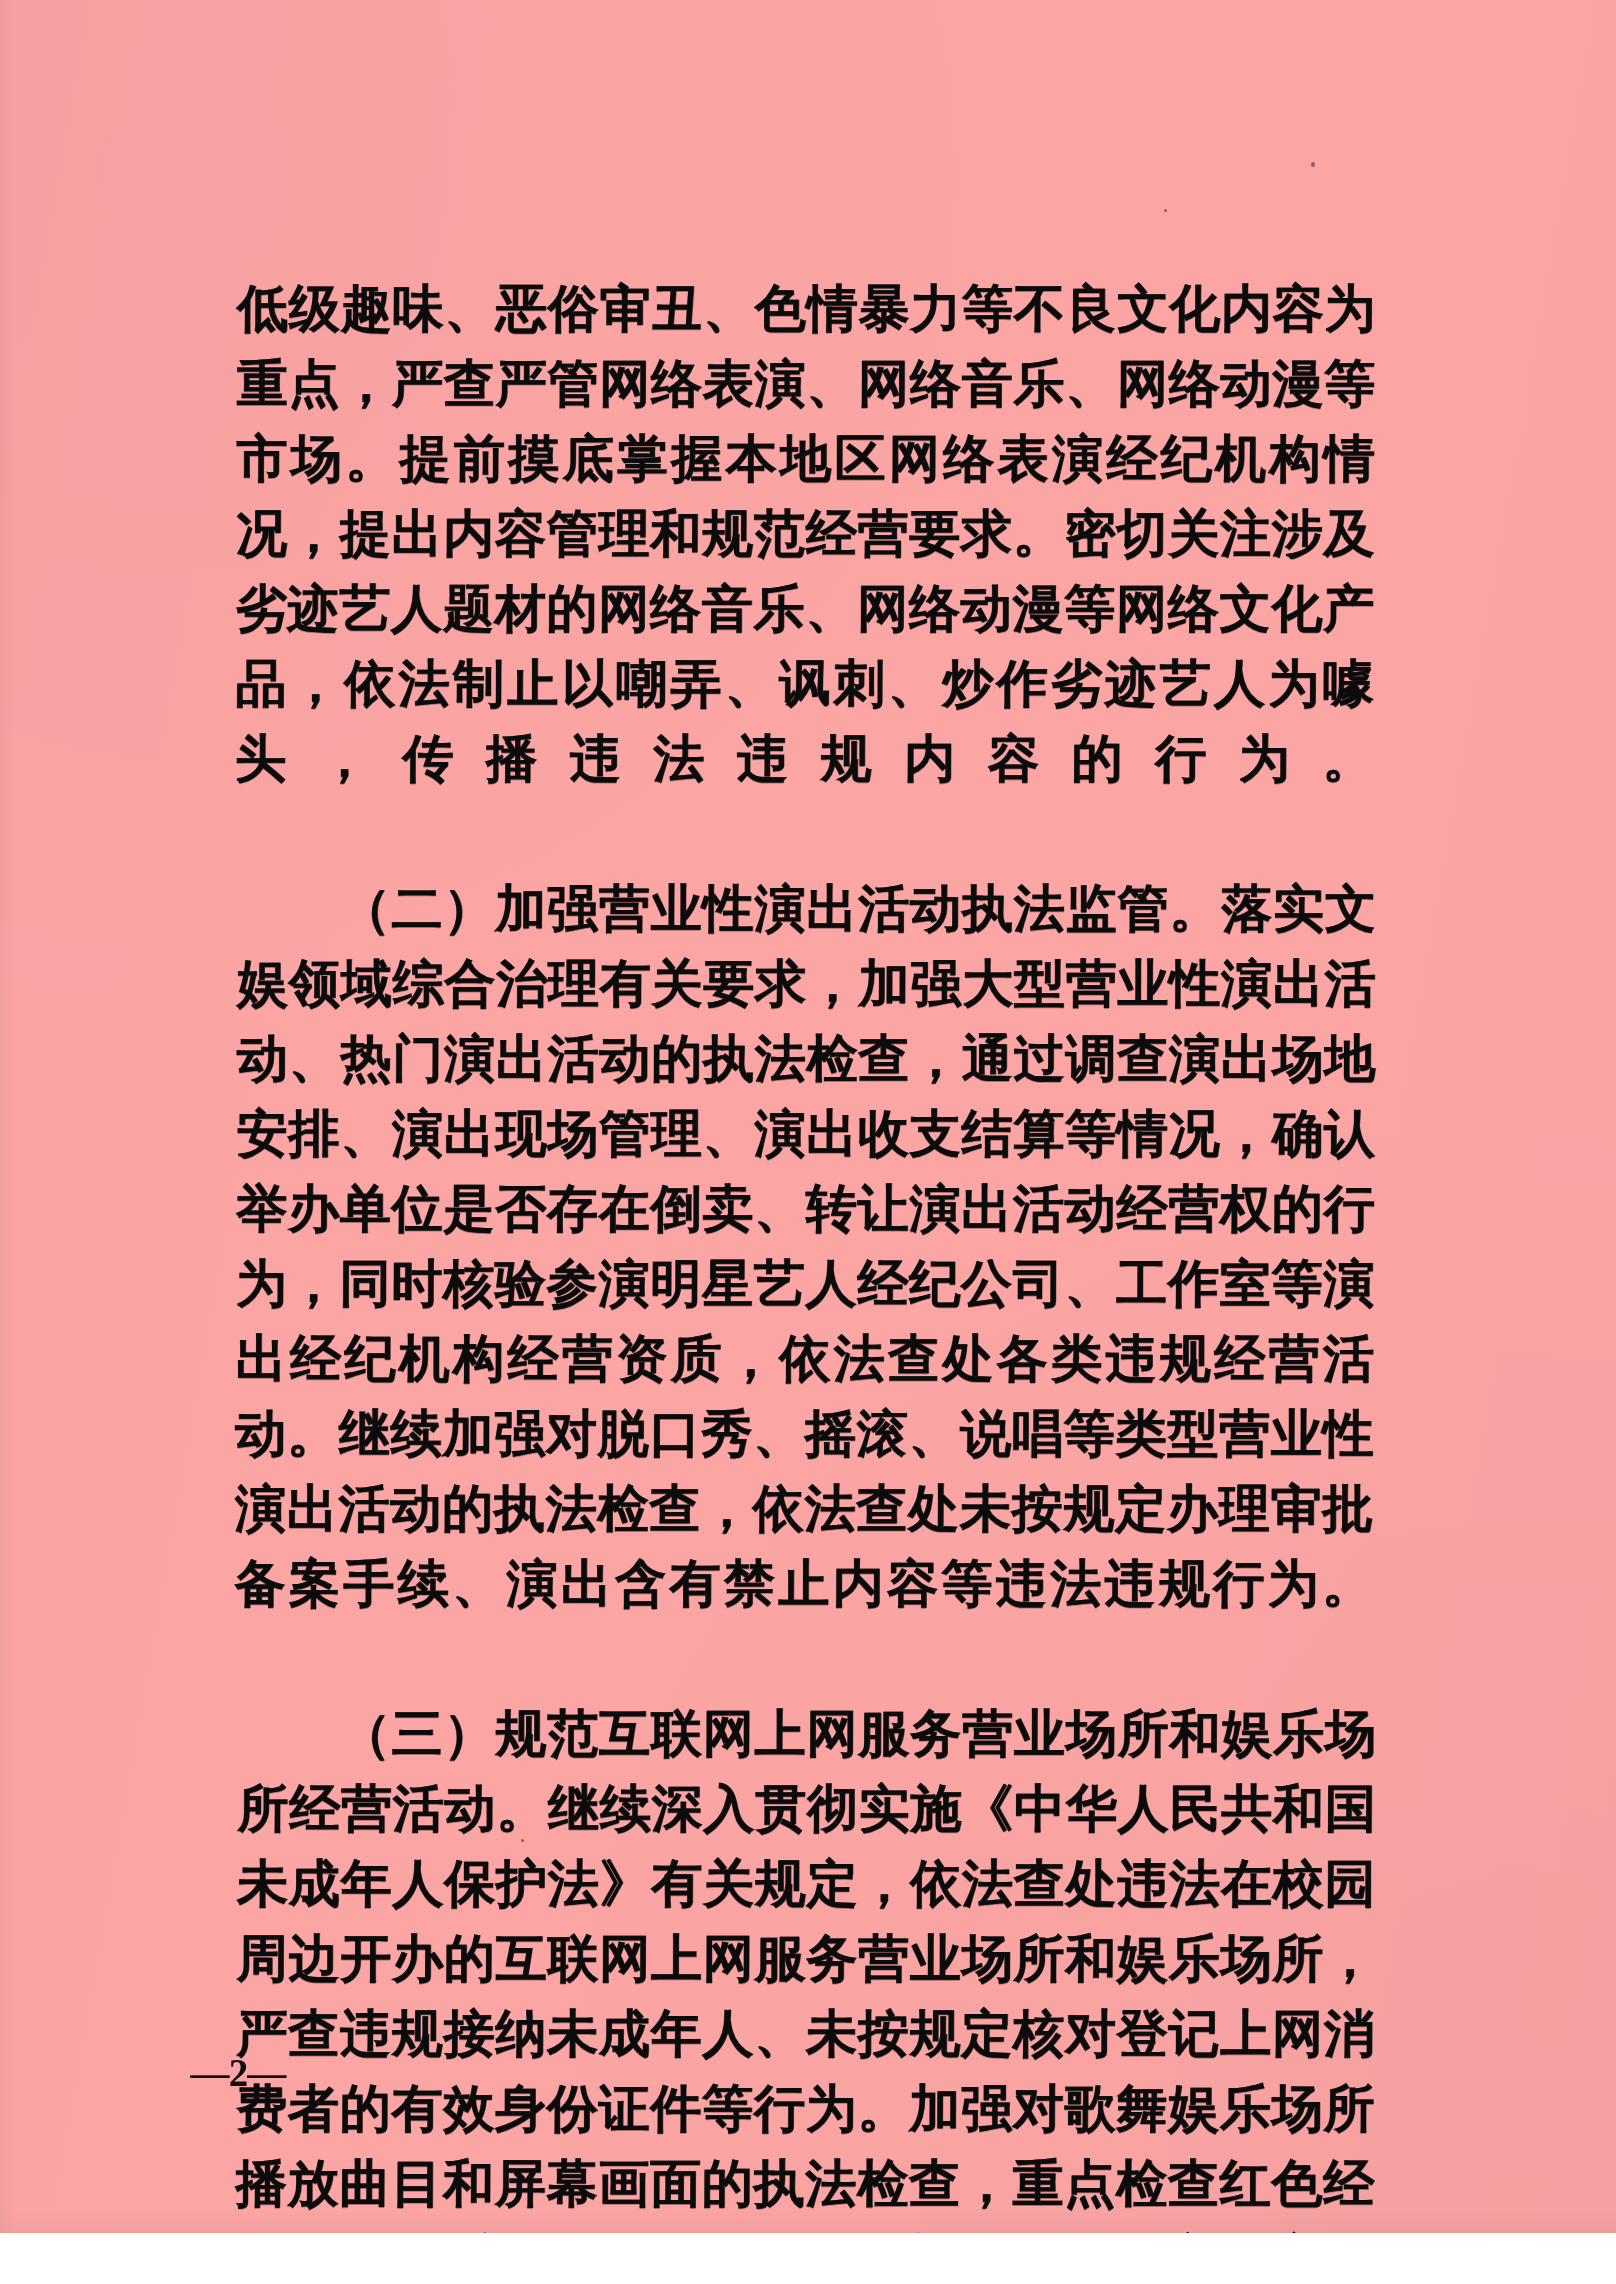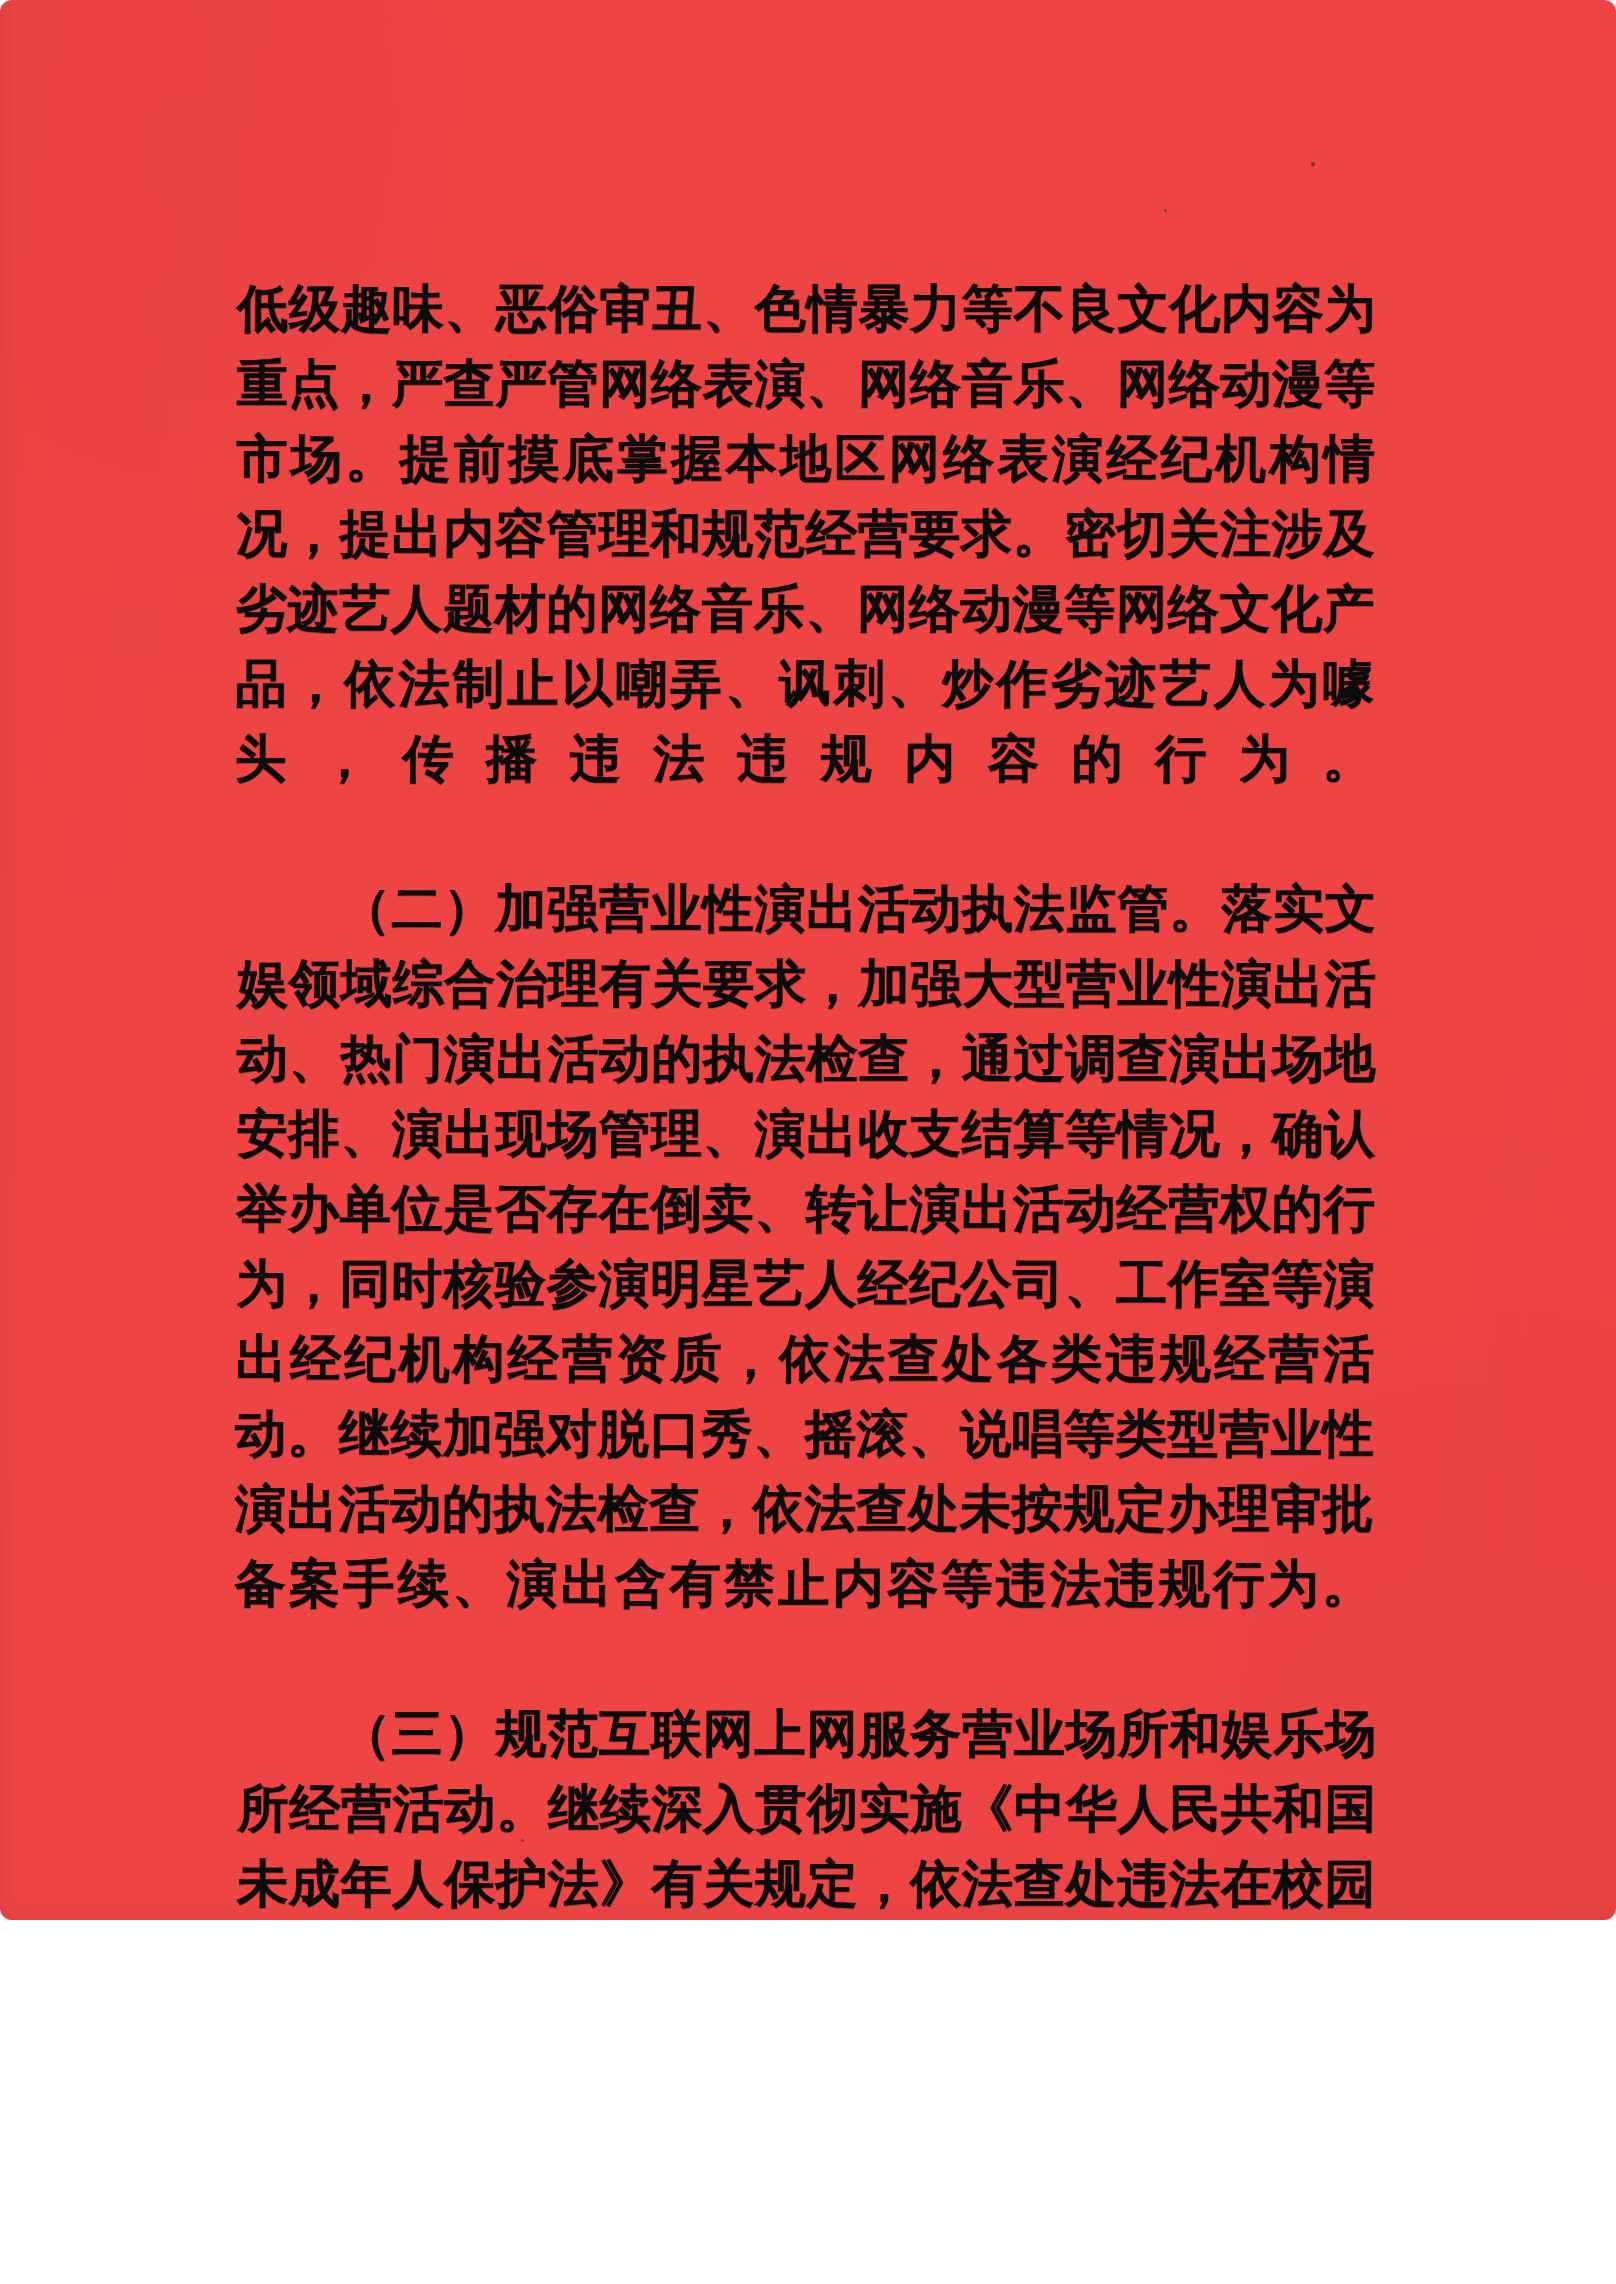--- a/index.html
+++ b/index.html
@@ -5,25 +5,24 @@
 <style>
   html, body {
     margin: 0;
     padding: 0;
     background: #ffffff;
   }
 
   .page {
     position: relative;
     width: 1616px;
-    height: 1920px;
-    background: #ef4444;
+    height: 2233px;
+    background: #fca5a5;
     overflow: hidden;
     font-family: "Liberation Serif", "DejaVu Serif", serif;
-    border-radius: 12px;
   }
 
   
   .scan-tone {
     position: absolute;
     inset: 0;
     pointer-events: none;
     background:
       radial-gradient(circle at 12% 8%,  rgba(0,0,0,0.016) 0%, rgba(0,0,0,0) 38%),
       radial-gradient(circle at 92% 94%, rgba(0,0,0,0.018) 0%, rgba(0,0,0,0) 42%),

